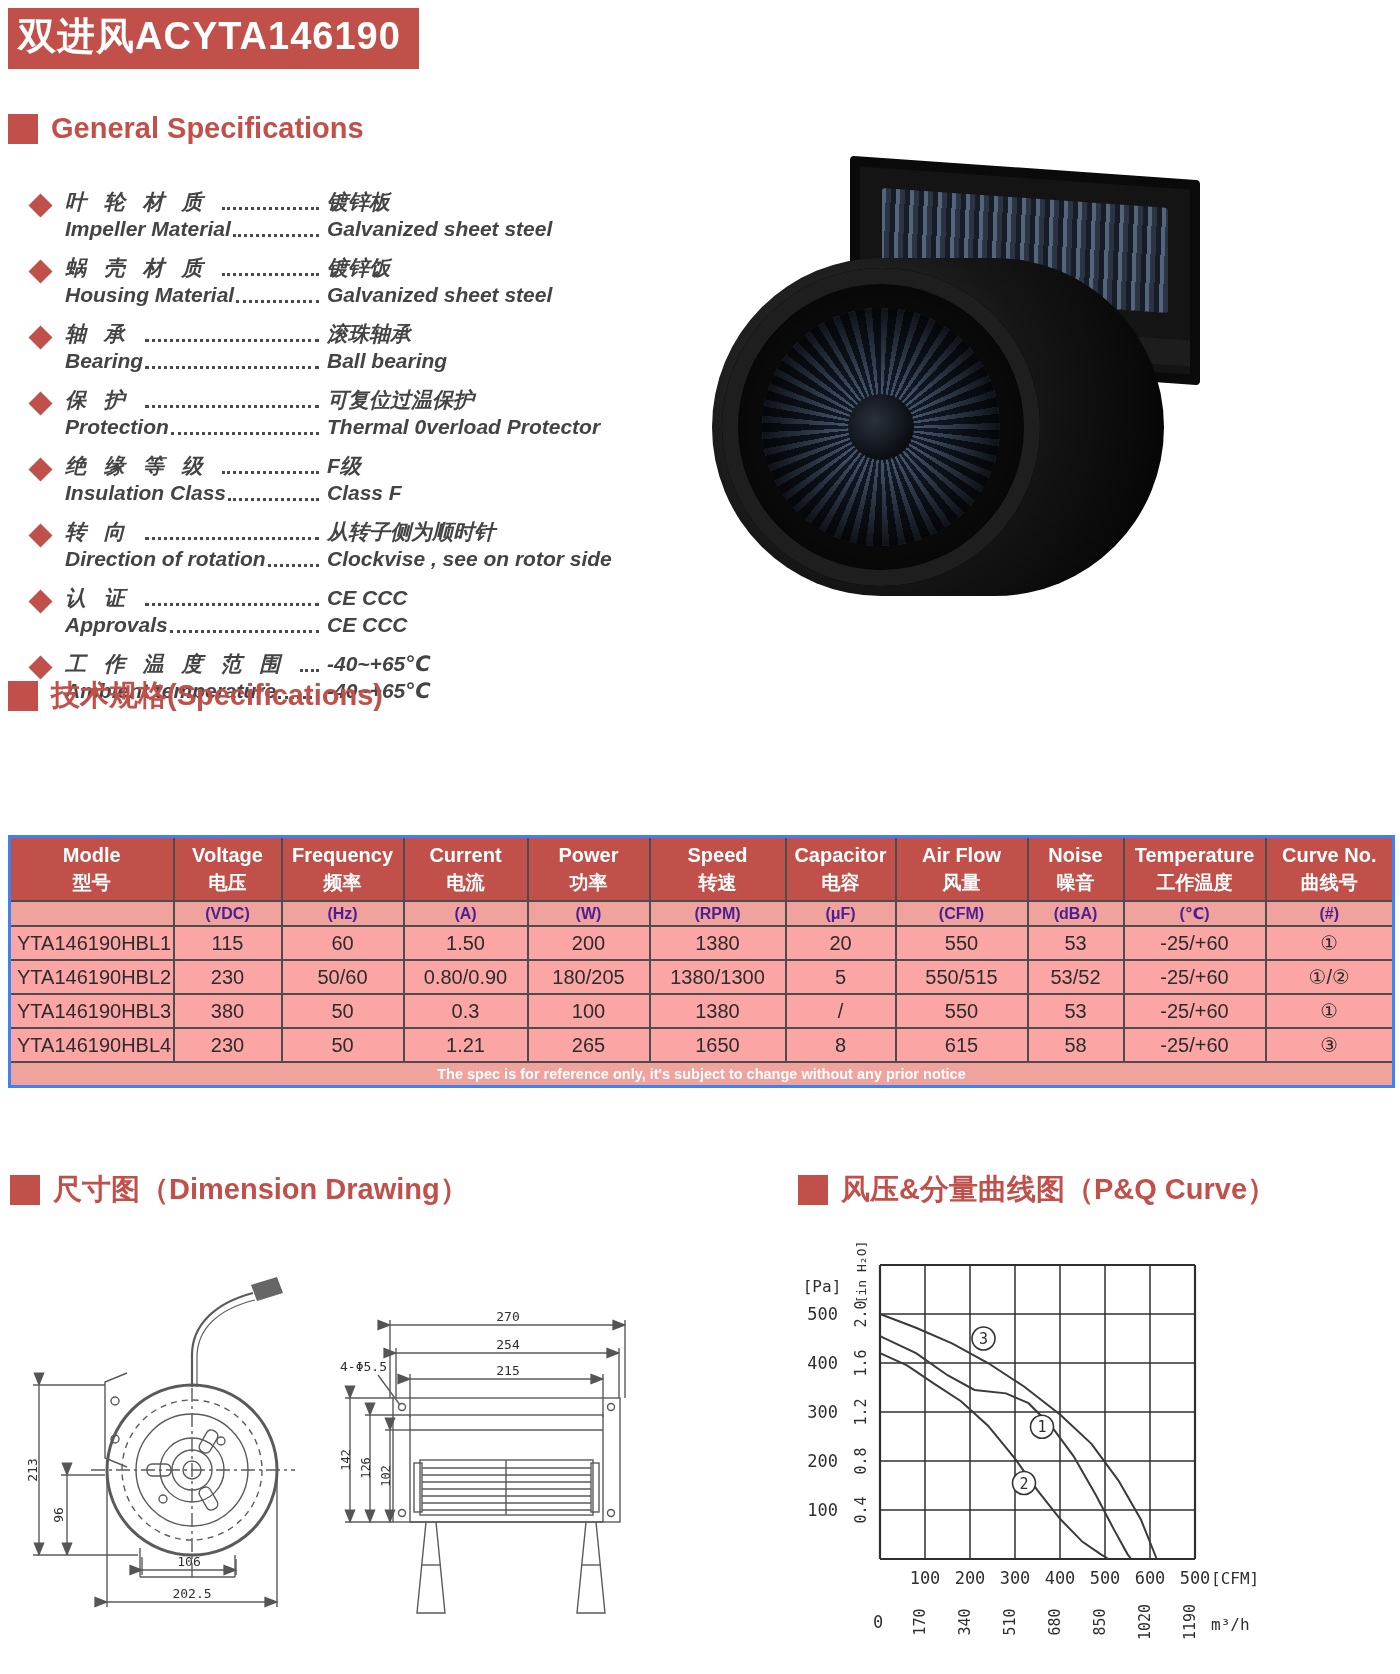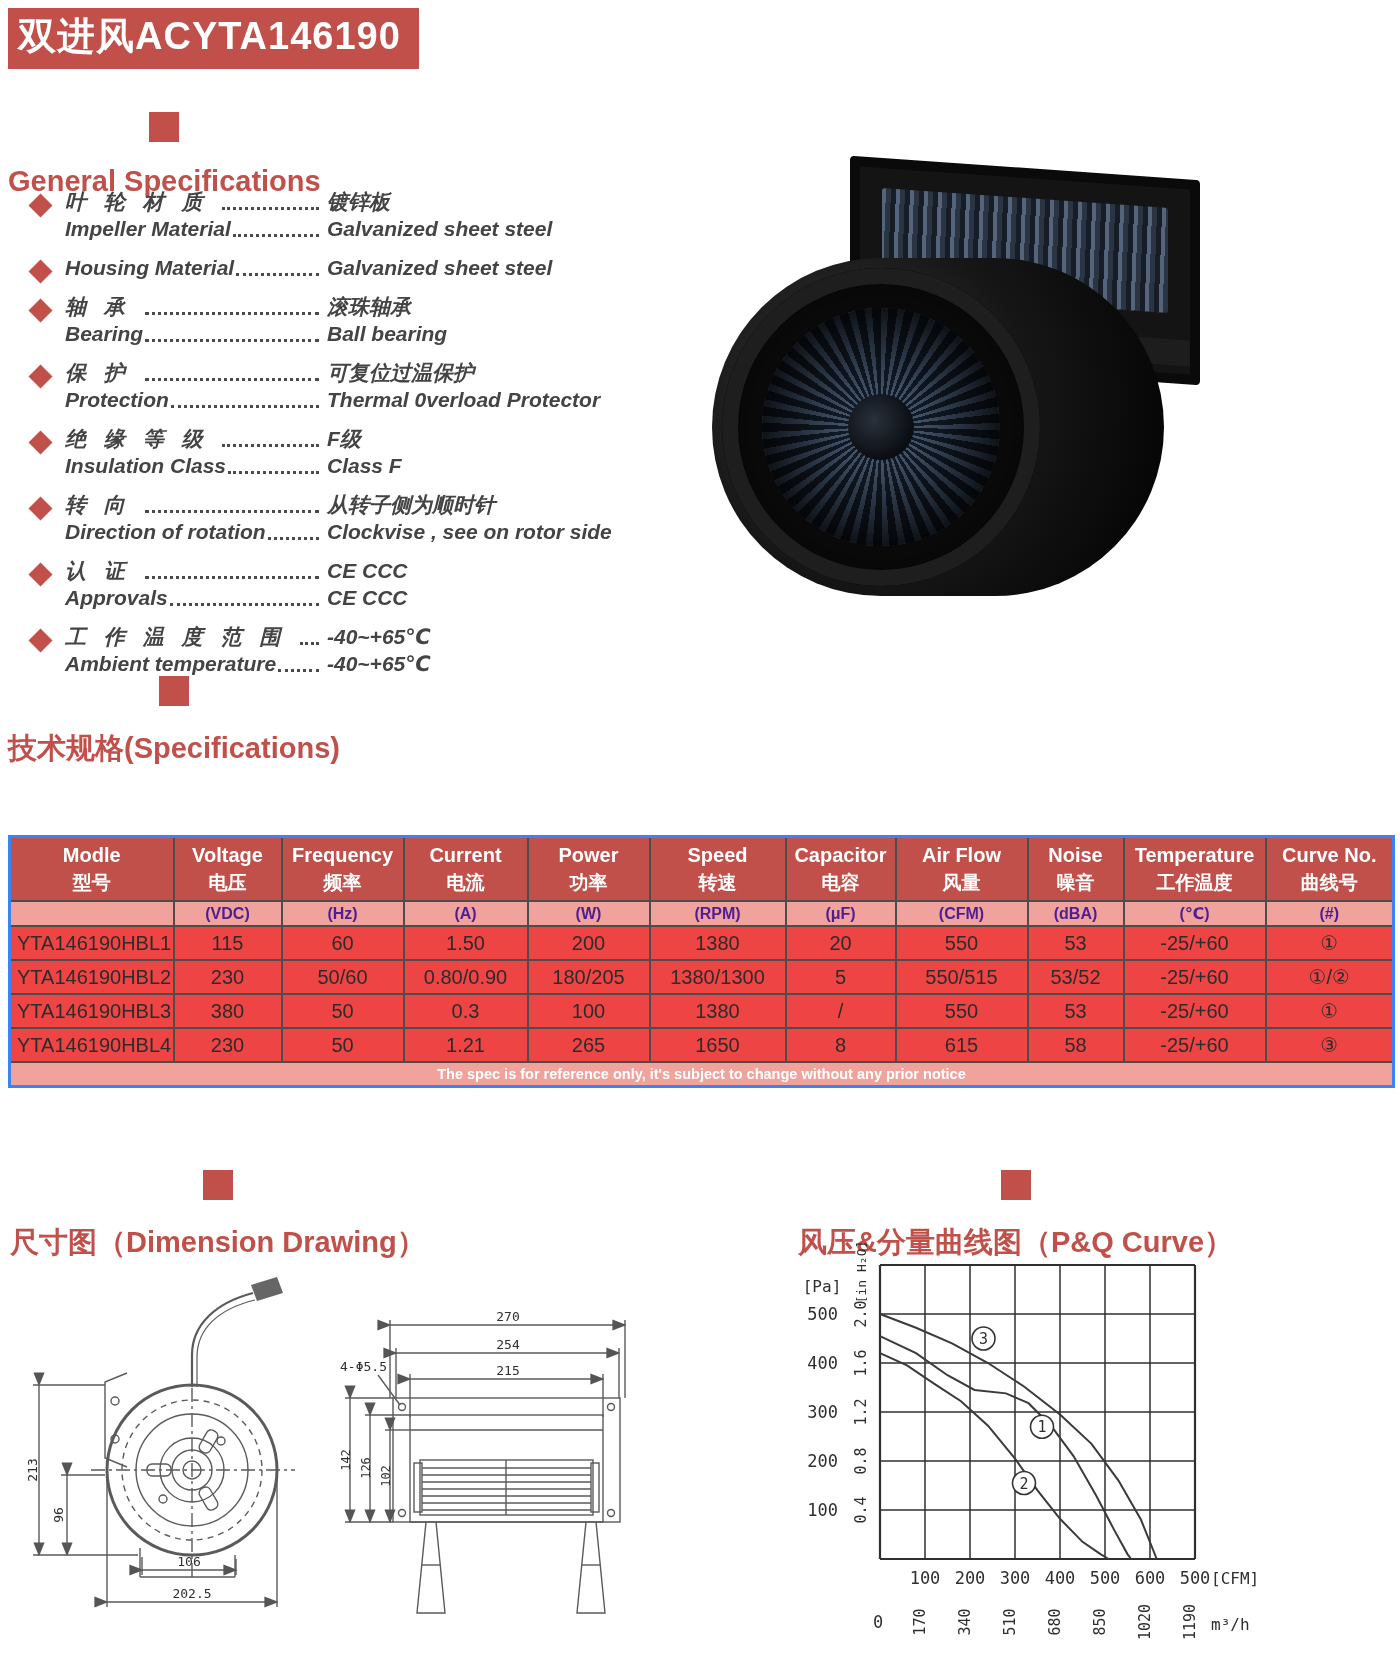--- a/index.html
+++ b/index.html
@@ -7,21 +7,21 @@
   body{
     position:relative; width:1400px; height:1674px; background:#fff;
     font-family:"Liberation Sans","DejaVu Sans",sans-serif; color:var(--ink);
     overflow:hidden;
   }
   
   .banner{
     position:absolute; left:8px; top:8px; background:var(--red); color:#fff;
     font-size:38px; font-weight:bold; padding:3px 18px 7px 10px; letter-spacing:1px;
   }
-  .sec-head{position:absolute; display:flex; align-items:center; gap:23px;flex-direction:column;}
+  .sec-head{position:absolute; display:flex; align-items:center; gap:13px;}
   .sec-head .sq{width:30px; height:30px; background:var(--red); flex:none;}
   .sec-head .txt{font-size:29px; font-weight:bold; color:var(--red); white-space:nowrap;}
 
   
   .spec-list{position:absolute; left:30px; top:188px; width:650px;}
   .spec-item{display:flex; margin-bottom:12px;font-style:italic;}
   .diamond{width:17px; height:17px; background:var(--red); transform:rotate(45deg); margin:9px 16px 0 2px; flex:none;}
   .spec-lines{flex:1;}
   .spec-line{display:flex; font-weight:bold; font-size:21px; line-height:27px; color:#444;}
   .spec-left{width:262px; display:flex; align-items:flex-end; flex:none;}
@@ -49,21 +49,21 @@
   .hub{position:absolute; left:148px; top:254px; width:66px; height:66px; border-radius:50%;
     background:radial-gradient(circle at 40% 40%, #2a313c, #0a0d12 70%);}
 
   
   .spec-table{position:absolute; left:8px; top:835px; width:1384px; border-collapse:collapse;
     table-layout:fixed; border:3px solid #3b82f6;}
   .spec-table th,.spec-table td{border:2px solid #4d4d4d; text-align:center; overflow:hidden;}
   .spec-table th{background:var(--red); color:#fff; font-size:20px; line-height:27px; padding:4px 2px; font-weight:bold;}
   .spec-table th .zh{font-size:19px; font-weight:bold;}
   .spec-table tr.units td{background:var(--pink); color:#4c1d95; font-size:16px; line-height:19px; padding:2px; font-weight:bold;}
-  .spec-table tr.data td{font-size:20px; color:#2c2c2c; padding:4px 2px; background:#ef4444;}
+  .spec-table tr.data td{font-size:20px; color:#2c2c2c; padding:4px 2px; background:#fca5a5;}
   .spec-table tr.data td:first-child{text-align:left; padding-left:6px;}
   .spec-table tr.foot td{background:var(--pink); color:#fff; font-size:14.5px; padding:3px; font-weight:bold;}
 
   
   .draw{position:absolute;}
   .draw svg text, .chart svg text{fill:#2f2f2f; font-family:"DejaVu Sans Mono","Liberation Mono",monospace;}
   .chart{position:absolute;}
 </style>
 </head>
 <body>
@@ -91,20 +91,27 @@
             <span class="lab">Impeller Material</span>
             <span class="leader"></span>
           </span>
          <span class="val">Galvanized sheet steel</span>
        </div>
      </div>
     </div>
     <div class="spec-item">
       <span class="diamond"></span>
      <div class="spec-lines">
+       <div class="spec-line">
+         <span class="spec-left">
+            <span class="lab zh">蜗壳材质</span>
+            <span class="leader"></span>
+          </span>
+         <span class="val">镀锌饭</span>
+       </div>
        <div class="spec-line">
          <span class="spec-left">
             <span class="lab">Housing Material</span>
             <span class="leader"></span>
           </span>
          <span class="val">Galvanized sheet steel</span>
        </div>
      </div>
     </div>
     <div class="spec-item">

